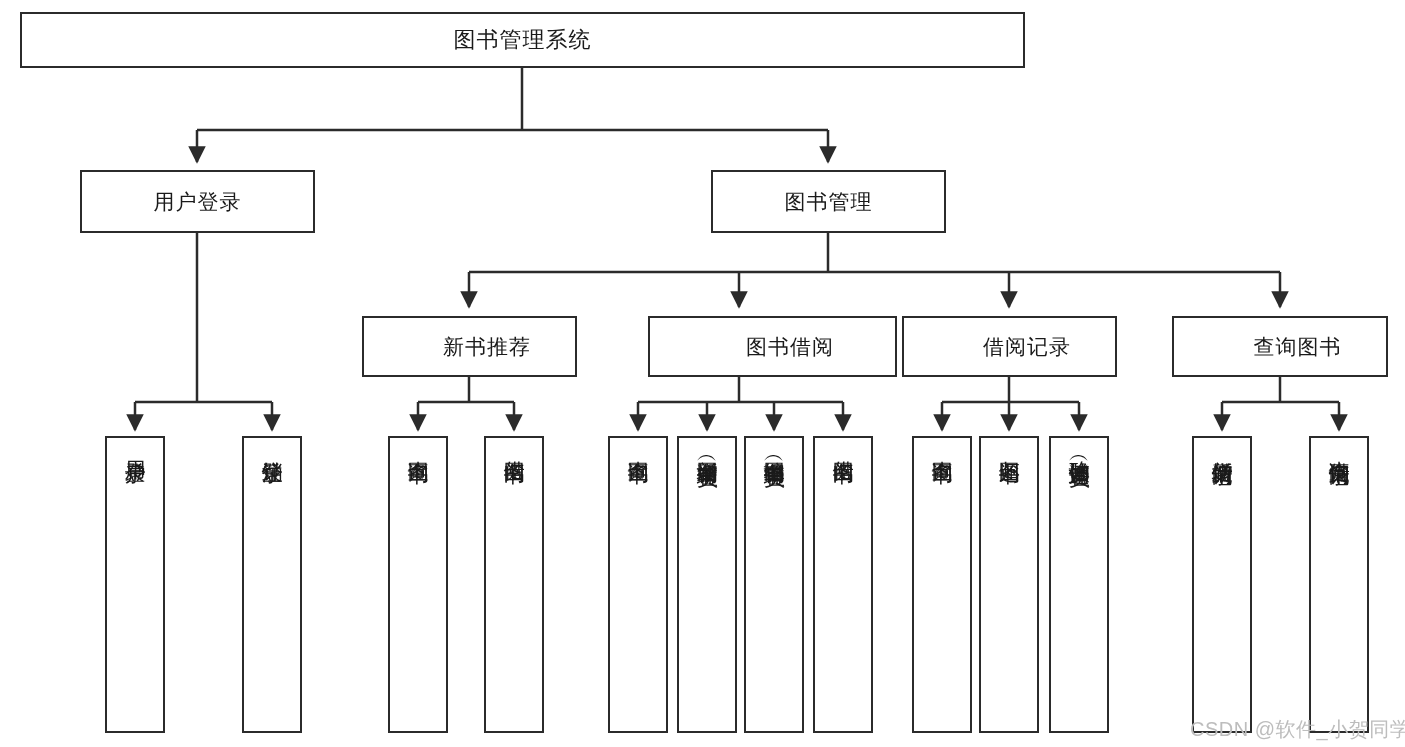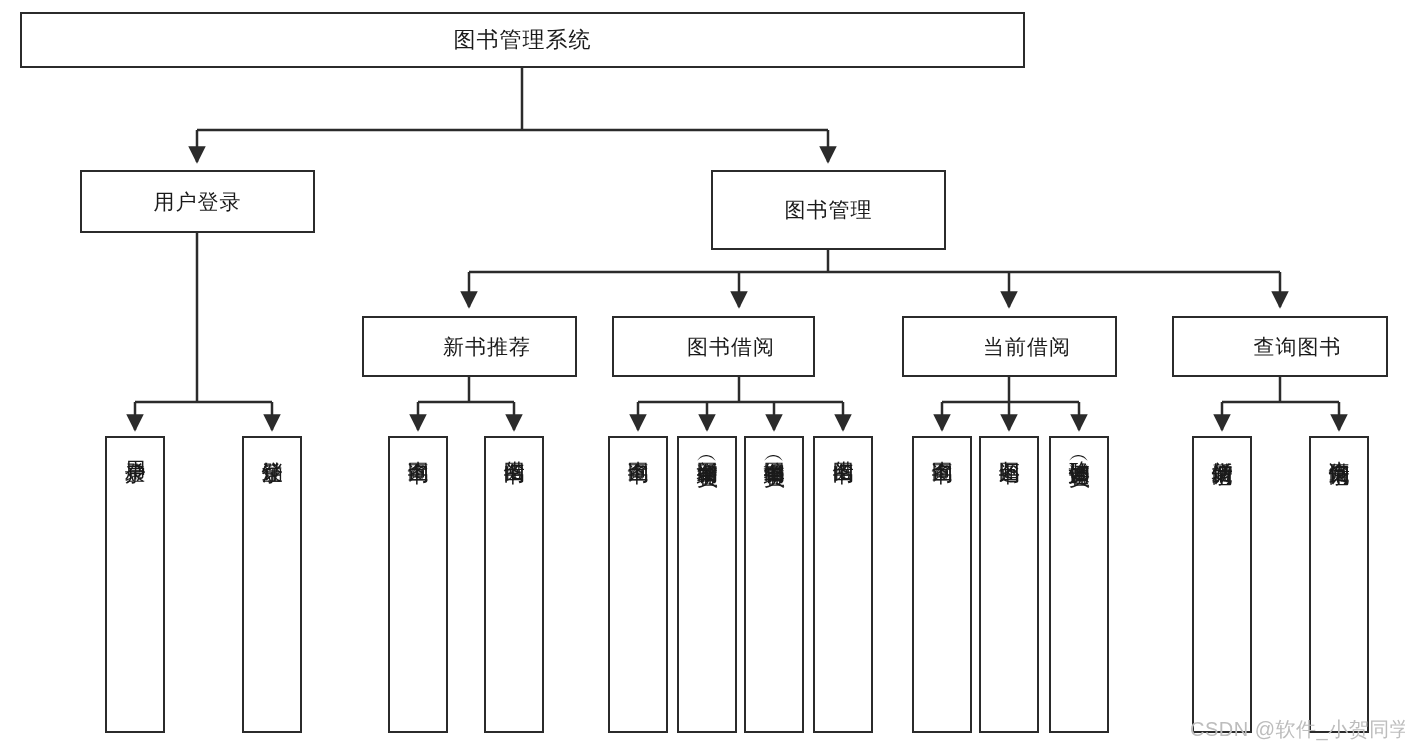--- a/index.html
+++ b/index.html
@@ -131,32 +131,32 @@
     </g>
   </svg>
 
   <div class="node root" style="left:20px; top:12px; width:1005px; height:56px;">
     <span class="hlabel">图书管理系统</span>
   </div>
 
   <div class="node lvl2" style="left:80px; top:170px; width:235px; height:63px;">
     <span class="hlabel">用户登录</span>
   </div>
-  <div class="node lvl2" style="left:711px; top:170px; width:235px; height:80px;">
+  <div class="node lvl2" style="left:711px; top:170px; width:235px; height:63px;">
     <span class="hlabel">图书管理</span>
   </div>
 
   <div class="node lvl3" style="left:362px; top:316px; width:215px; height:61px;">
     <span class="hlabel">新书推荐</span>
   </div>
-  <div class="node lvl3" style="left:612px; top:316px; width:203px; height:61px;">
+  <div class="node lvl3" style="left:648px; top:316px; width:249px; height:61px;">
     <span class="hlabel">图书借阅</span>
   </div>
   <div class="node lvl3" style="left:902px; top:316px; width:215px; height:61px;">
-    <span class="hlabel">当前借阅</span>
+    <span class="hlabel">借阅记录</span>
   </div>
   <div class="node lvl3" style="left:1172px; top:316px; width:216px; height:61px;">
     <span class="hlabel">查询图书</span>
   </div>
 
   <div class="node leaf" style="left:105px; top:436px; width:60px; height:297px;">
     <span class="vlabel">用户登录</span>
   </div>
   <div class="node leaf" style="left:242px; top:436px; width:60px; height:297px;">
     <span class="vlabel">注销登录</span>

